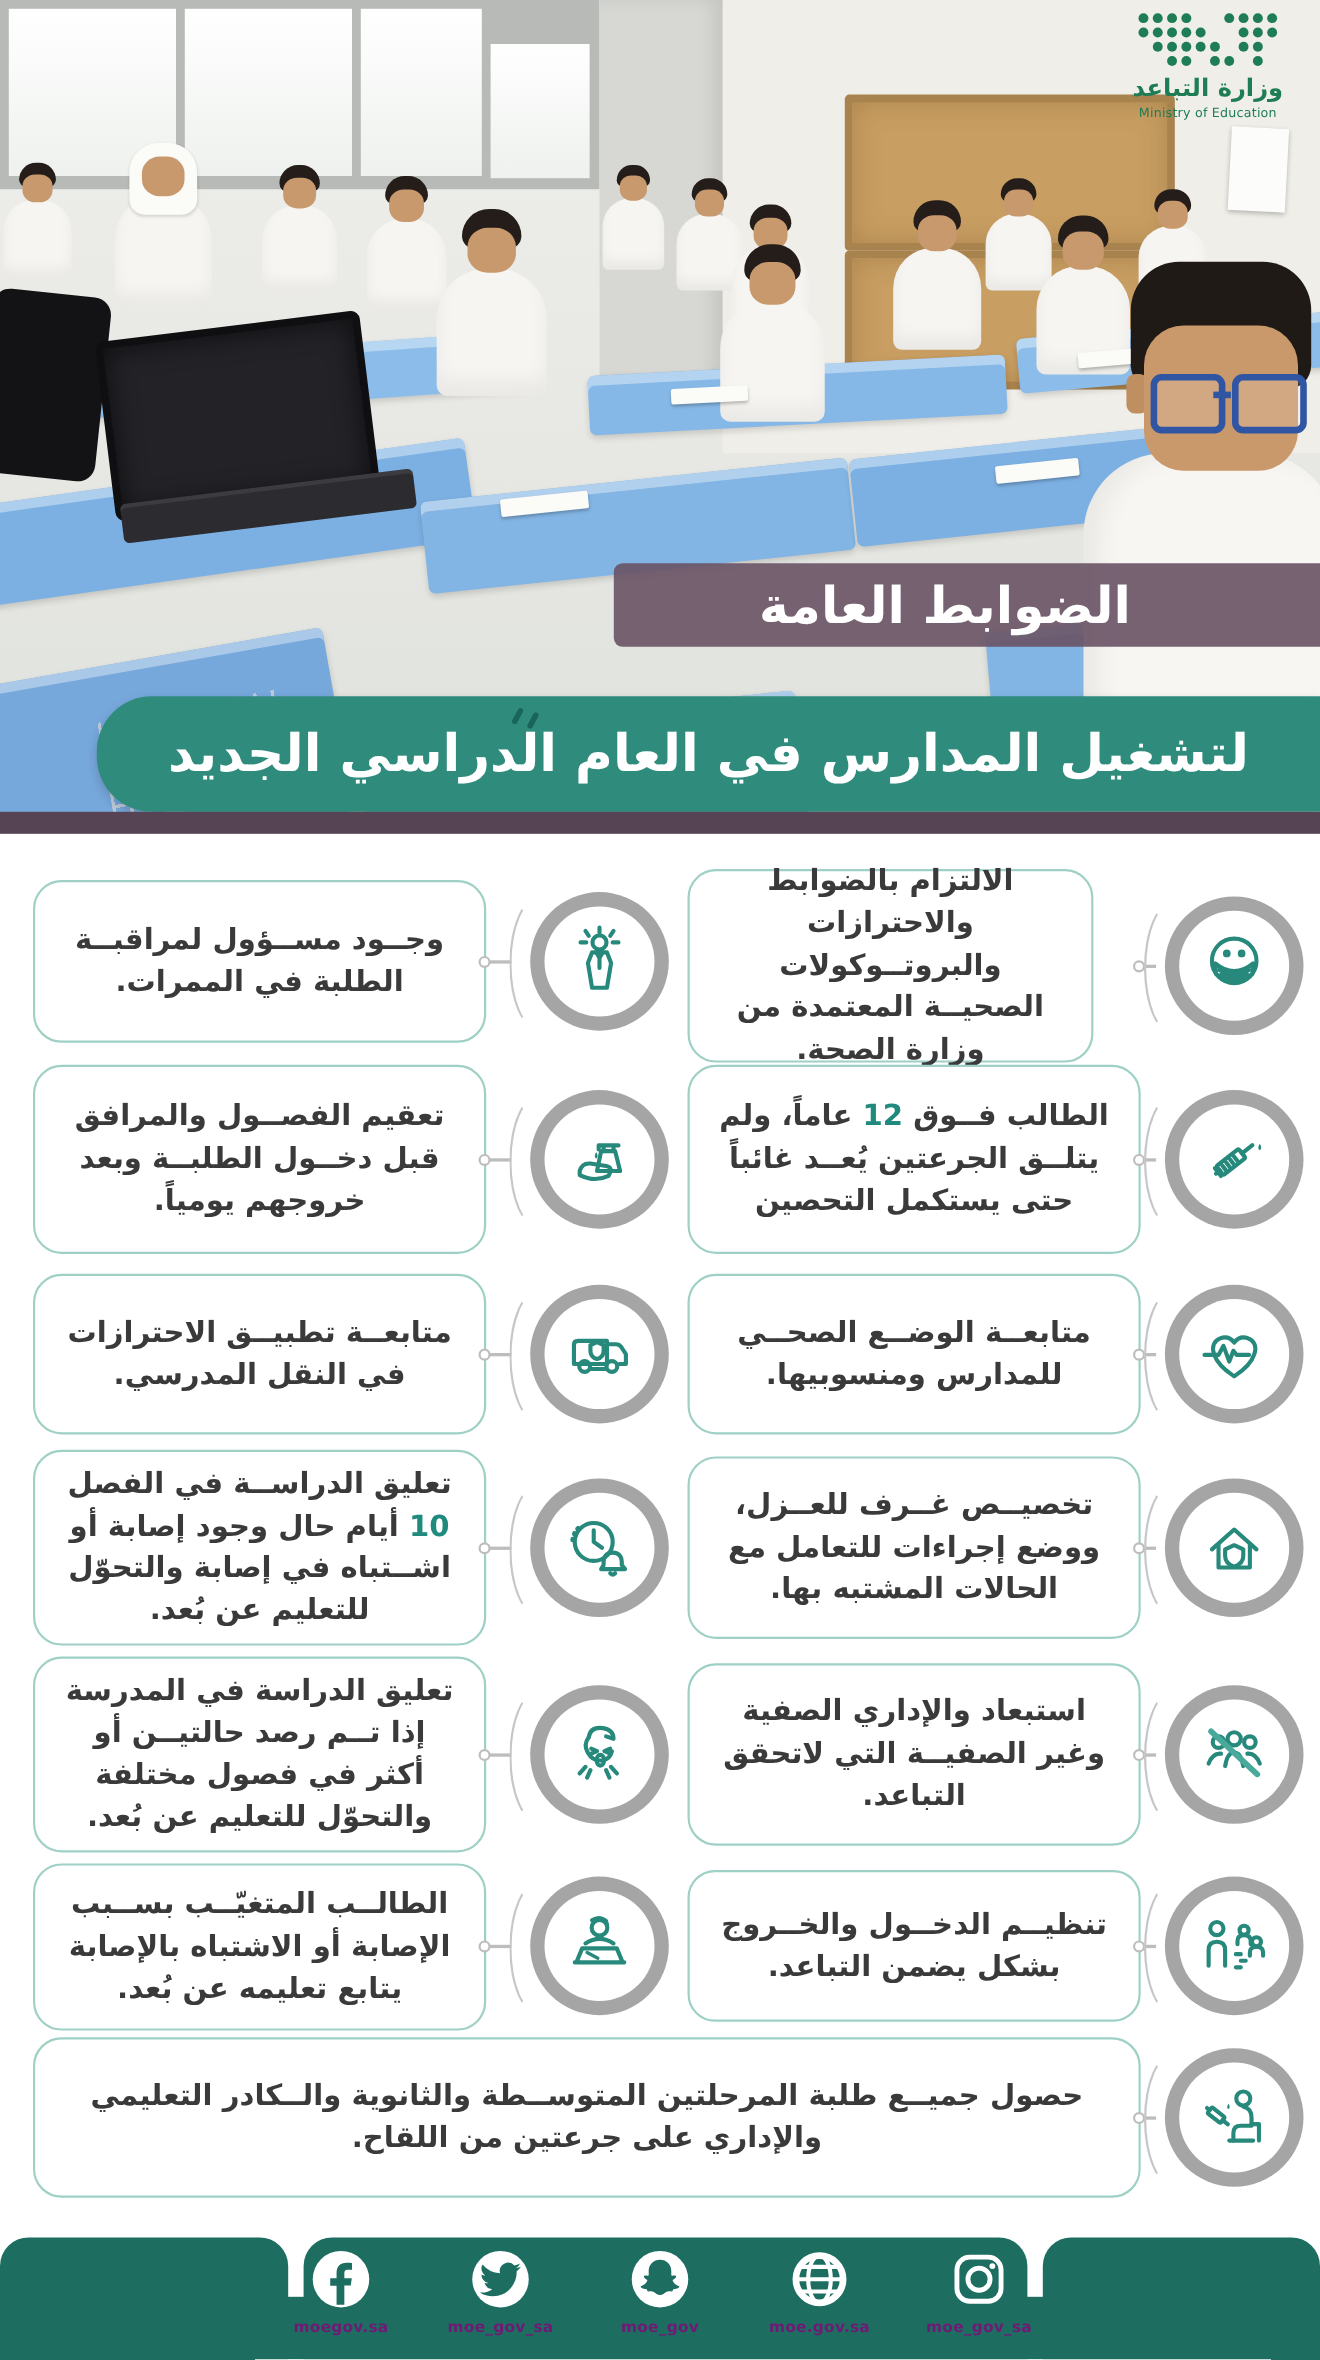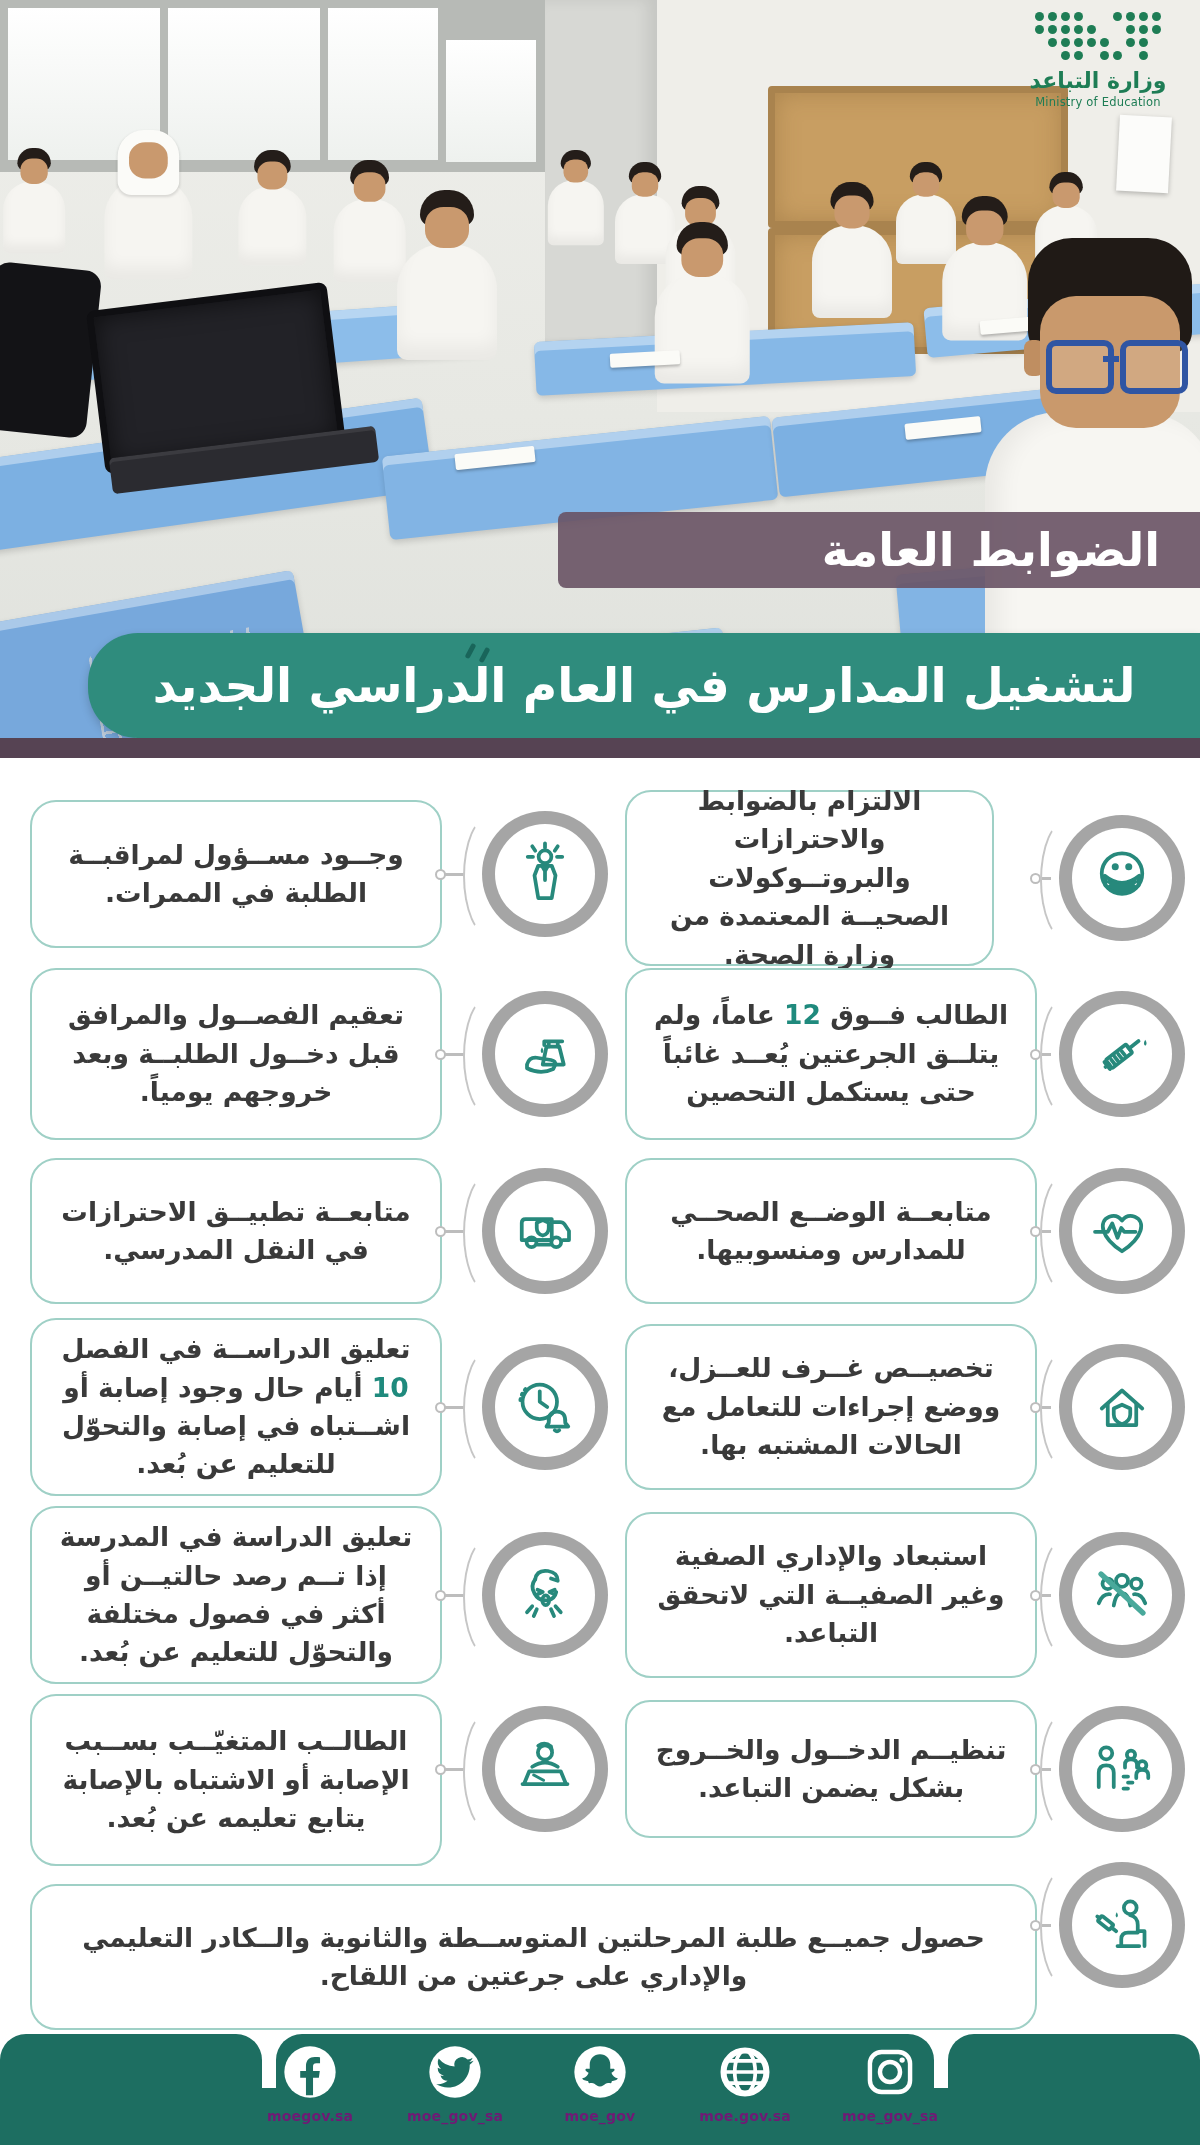--- a/index.html
+++ b/index.html
@@ -55,21 +55,21 @@
   .logo{position:absolute;left:1002px;top:10px;width:192px;text-align:center;}
   .logo-dots{display:inline-block;line-height:0;margin-bottom:6px;}
   .dotrow{height:13px;white-space:nowrap;}
   .dot{display:inline-block;width:9px;height:9px;border-radius:50%;margin:2px;background:#1e7d55;}
   .dot.off{background:transparent;}
   .logo-ar{font-size:22px;font-weight:bold;color:#1e7d55;direction:rtl;}
   .logo-en{font-size:11.5px;color:#1e7d55;margin-top:2px;letter-spacing:.2px;}
   
   .overlay-band{position:absolute;left:558px;top:512px;width:642px;height:76px;
      background:rgba(104,82,100,.9);border-radius:8px 0 0 8px;display:flex;align-items:center;
-     justify-content:flex-start;padding-right:40px;box-sizing:border-box;direction:rtl;}
+     justify-content:center;padding-right:40px;box-sizing:border-box;direction:rtl;}
   .overlay-band span{color:#fff;font-size:46px;font-weight:bold;}
   .banner{position:absolute;left:88px;top:633px;width:1112px;height:105px;background:#2f8c7d;
      border-radius:50px 0 0 50px;display:flex;align-items:center;justify-content:center;direction:rtl;
      box-shadow:0 4px 10px rgba(0,0,0,.18);}
   .banner span{color:#fff;font-size:47px;font-weight:bold;}
   .banner-dash{position:absolute;width:5px;height:16px;background:#19655a;transform:rotate(28deg);border-radius:3px;}
   .purple-strip{position:absolute;left:0;top:738px;width:1200px;height:20px;background:#564353;}
   
   .gbox{position:absolute;background:#fff;border:2.5px solid #9fd0c6;border-radius:26px;
         display:flex;align-items:center;justify-content:center;padding:8px 24px;box-sizing:border-box;}
@@ -368,21 +368,21 @@
         <div class="icon-core">
           <svg viewBox="0 0 96 96" fill="none" stroke="#27897c" stroke-width="5" stroke-linecap="round" stroke-linejoin="round">
             <circle cx="29" cy="33" r="7"></circle>
             <circle cx="48" cy="29" r="8"></circle>
             <circle cx="67" cy="33" r="7"></circle>
             <path d="M17 59q5-13 15-12M37 62q3-17 11-16 8-1 11 16M64 47q10-1 15 12"></path>
             <path d="M20 20L76 72" stroke-width="7" stroke="#49a99b"></path>
           </svg>
         </div>
       </div>
-      <div class="gbox" style="left: 30px; top: 1694px; width: 412px; height: 172px;">
+      <div class="gbox" style="left: 30px; top: 1694px; width: 412px; height: 152px;">
         <div class="gtext">الطالــب المتغيّــب بســبب الإصابة أو الاشتباه بالإصابة يتابع تعليمه عن بُعد.</div>
       </div>
       <div class="connector" style="left: 444px; top: 1768px; width: 21px;"></div>
       <div class="arc" style="left: 463px; top: 1710px;"></div>
       <div class="icon-ring" style="left: 482px; top: 1706px; width: 126px; height: 126px;">
         <div class="icon-core">
           <svg viewBox="0 0 96 96" fill="none" stroke="#27897c" stroke-width="5" stroke-linecap="round" stroke-linejoin="round">
             <path d="M39 17q9-6 17 1l1 5"></path>
             <circle cx="48" cy="26" r="9.5"></circle>
             <path d="M31 45q17-11 34 0"></path>
@@ -402,21 +402,21 @@
             <circle cx="27" cy="27" r="8"></circle>
             <path d="M17 72V53q0-10 10-10t10 10v19"></path>
             <circle cx="60" cy="29" r="5.5"></circle>
             <path d="M52 46v-4q0-7 8-7t8 7v4"></path>
             <circle cx="75" cy="43" r="5.5"></circle>
             <path d="M67 60v-4q0-7 8-7t8 7v4"></path>
             <path d="M56 58h-6M62 66h-6M56 74h-6"></path>
           </svg>
         </div>
       </div>
-      <div class="gbox" style="left: 30px; top: 1852px; width: 1007px; height: 146px; margin-top: 32px;">
+      <div class="gbox" style="left: 30px; top: 1852px; width: 1007px; height: 146px;">
         <div class="gtext">حصول جميــع طلبة المرحلتين المتوســطة والثانوية والــكادر التعليمي والإداري على جرعتين من اللقاح.</div>
       </div>
       <div class="connector" style="left: 1039px; top: 1924px; width: 12px;"></div>
       <div class="arc" style="left: 1040px; top: 1866px;"></div>
       <div class="icon-ring" style="left: 1059px; top: 1862px; width: 126px; height: 126px;">
         <div class="icon-core">
           <svg viewBox="0 0 96 96" fill="none" stroke="#27897c" stroke-width="5" stroke-linecap="round" stroke-linejoin="round">
             <circle cx="59" cy="25" r="8.5"></circle>
             <path d="M59 35q10 2 10 13v10H56q-9 0-9 9v9"></path>
             <path d="M69 56h9v20M42 76h29"></path>

